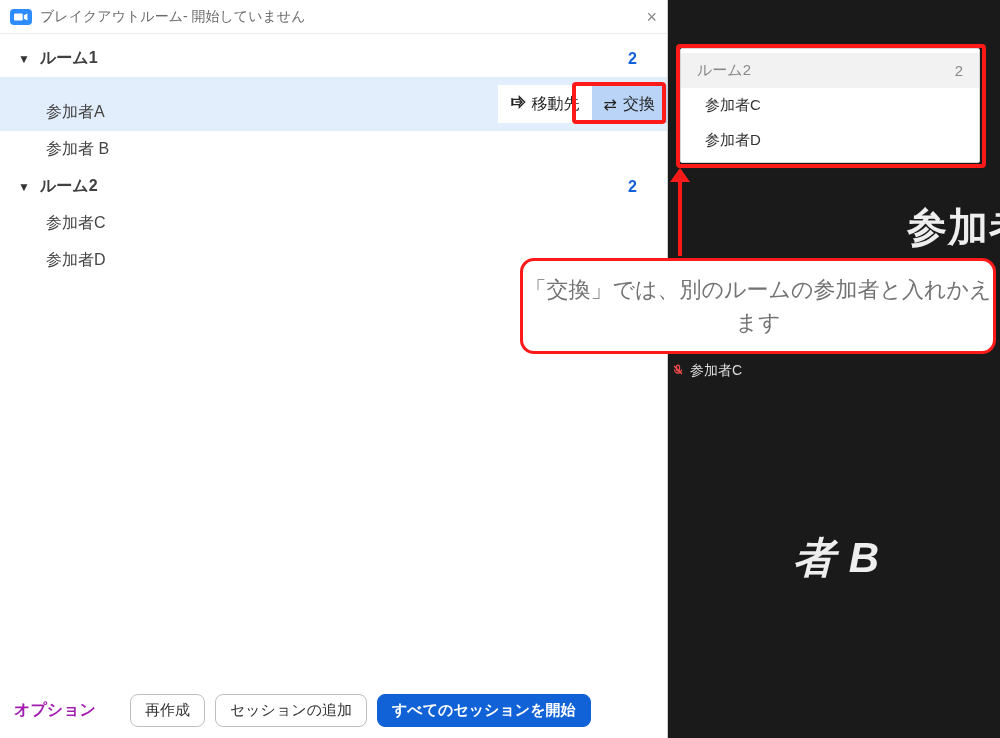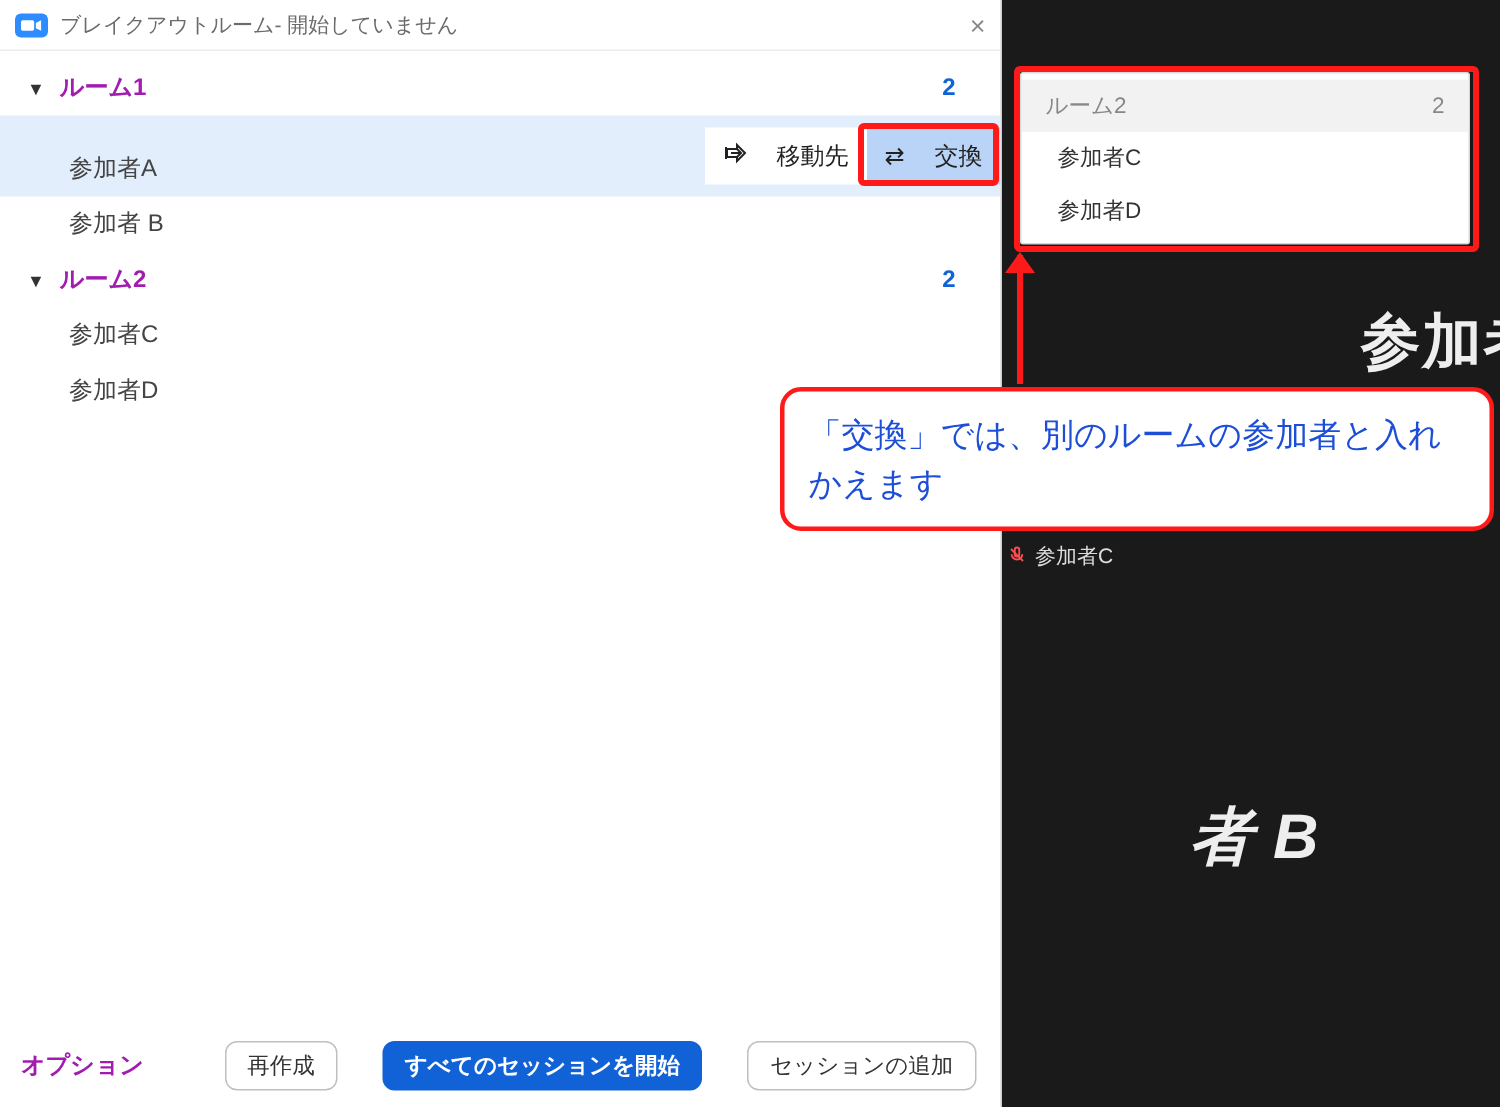--- a/index.html
+++ b/index.html
@@ -18,41 +18,41 @@
     width: 22px; height: 16px; background: #2d8cff; border-radius: 4px; margin-right: 8px;
     display: inline-flex; align-items: center; justify-content: center;
   }
   .app-icon svg { width: 14px; height: 10px; }
   .close-x { margin-left: auto; color: #888; font-size: 18px; cursor: pointer; line-height: 1; }
   .rooms { flex: 1; overflow: auto; padding-top: 6px; }
   .room-header {
     display: flex; align-items: center; padding: 8px 12px 8px 18px; font-size: 16px;
   }
   .caret { color: #333; font-size: 12px; margin-right: 10px; }
-  .room-name { font-weight: 700; color: #a21caf; }
+  .room-name { font-weight: 700; color: #404040; }
   .room-count { margin-left: auto; color: #1062d6; font-weight: 700; padding-right: 18px; }
   .participant-row {
     display: flex; align-items: flex-end; font-size: 16px; color: #444;
     padding: 8px 0 8px 46px; position: relative;
   }
   .participant-row.selected { background: #e3eefc; }
   .actions { margin-left: auto; display: flex; align-items: stretch; height: 100%; }
   .action-btn {
-    display: inline-flex; align-items: center; gap: 20px; padding: 0 12px; font-size: 16px; color: #222;
+    display: inline-flex; align-items: center; gap: 6px; padding: 0 12px; font-size: 16px; color: #222;
     background: #fff; height: 38px;
   }
   .action-btn.exchange { background: #b9d4f6; }
   .action-btn .icon { font-size: 16px; }
   .footer {
     height: 56px; display: flex; align-items: center; gap: 10px; padding: 0 14px; border-top: 0;
   }
   .link { color: #a21caf; font-size: 16px; font-weight: 700; margin-right: 24px; }
   .btn {
     border: 1px solid #bfbfbf; background: #fff; color: #333; border-radius: 8px;
-    padding: 6px 14px; font-size: 15px; cursor: pointer; margin-left: 20px;
+    padding: 6px 14px; font-size: 15px; cursor: pointer;
   }
   .btn.primary { background: #1062d6; color: #fff; border-color: #1062d6; font-weight: 700; }
   
   .gallery { position: absolute; left: 668px; top: 0; right: 0; bottom: 0; background: #1a1a1a; color: #fff; }
   .tile-name {
     position: absolute; font-weight: 800; color: #eee; letter-spacing: 1px;
   }
   .tile-name.a { top: 200px; right: -30px; font-size: 40px; }
   .tile-name.b { top: 530px; right: 120px; font-size: 42px; font-style: italic; }
   .tile-label {
@@ -77,22 +77,22 @@
   .anno.popup-box { left: 676px; top: 44px; width: 310px; height: 124px; }
   .arrow {
     position: absolute; left: 678px; top: 170px; width: 4px; height: 86px; background: #ff1a1a;
   }
   .arrow::before {
     content: ""; position: absolute; top: -2px; left: -8px;
     border-left: 10px solid transparent; border-right: 10px solid transparent; border-bottom: 14px solid #ff1a1a;
   }
   .callout {
     position: absolute; left: 520px; top: 258px; width: 476px; background: #fff;
-    border: 3px solid #ff1a1a; border-radius: 14px; padding: 12px 16px;
-    font-size: 22px; color: #1d4ed8; line-height: 1.5;
+    border: 3px solid #ff1a1a; border-radius: 14px; padding: 12px 0;
+    font-size: 22px; color: #737373; line-height: 1.5; text-align: center;
   }
 </style>
 </head>
 <body>
 
 <div class="stage">
 
   <div class="gallery">
     <div class="tile-name a">参加者</div>
     <div class="tile-name b">者 B</div>
@@ -160,22 +160,22 @@
         <span>参加者C</span>
       </div>
       <div class="participant-row">
         <span>参加者D</span>
       </div>
     </div>
 
     <div class="footer">
       <span class="link">オプション</span>
       <button class="btn">再作成</button>
+      <button class="btn">セッションの追加</button>
       <button class="btn primary">すべてのセッションを開始</button>
-      <button class="btn">セッションの追加</button>
     </div>
   </div>
 
   <div class="popup">
     <div class="popup-header">
       <span>ルーム2</span>
       <span class="cnt">2</span>
     </div>
     <div class="popup-item">参加者C</div>
     <div class="popup-item">参加者D</div>

